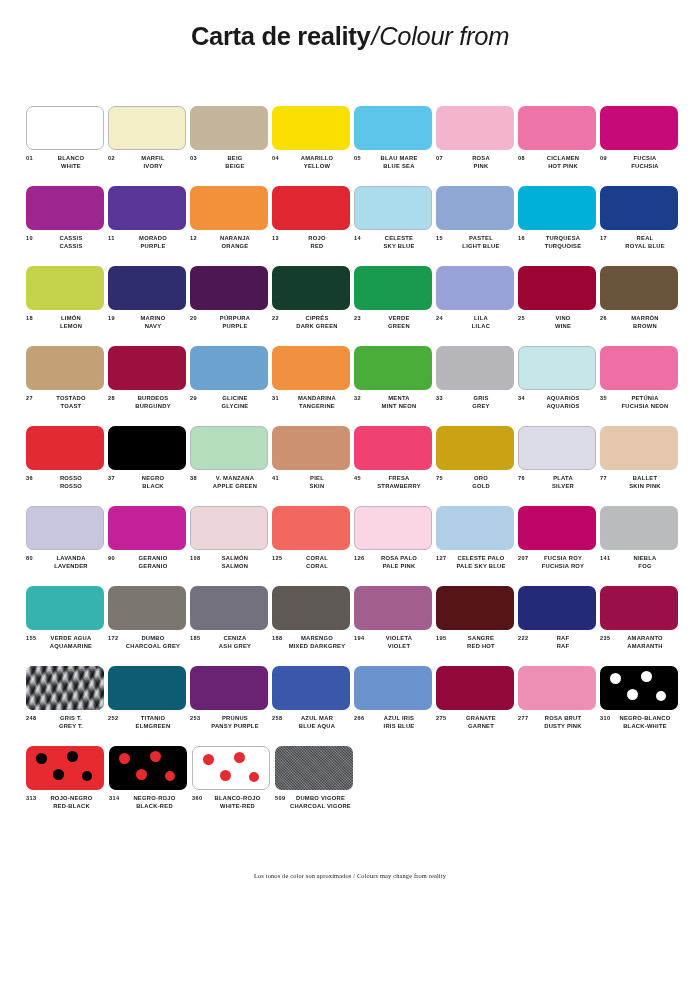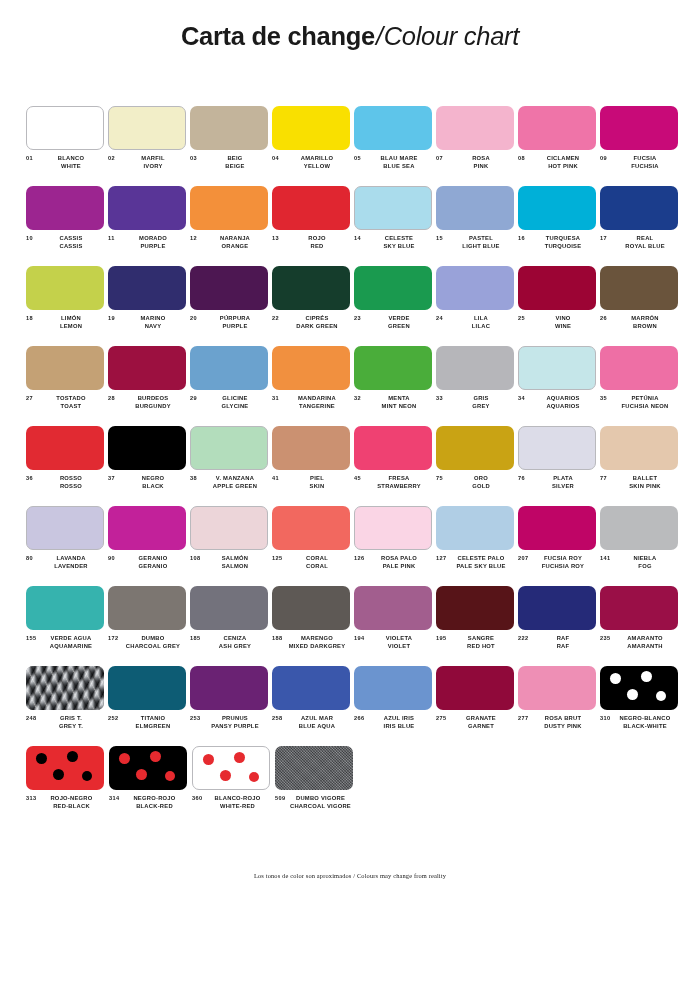--- a/index.html
+++ b/index.html
@@ -128,21 +128,21 @@
     font-family: "Liberation Serif", serif;
   }
 </style>
 </head>
 <body>
 
 <div class="page">
 
   <div class="title-wrap">
     <div class="title">
-      <span class="es">Carta de change</span><span class="sep">/</span><span class="en">Colour chart</span>
+      <span class="es">Carta de reality</span><span class="sep">/</span><span class="en">Colour from</span>
     </div>
   </div>
 
   <div class="grid" id="swatch-grid">
       <div class="row">
         <div class="cell">
           <div class="swatch outlined" style="background: rgb(255, 255, 255);"></div>
           <div class="meta">
             <div class="code">01</div>
             <div class="names">

